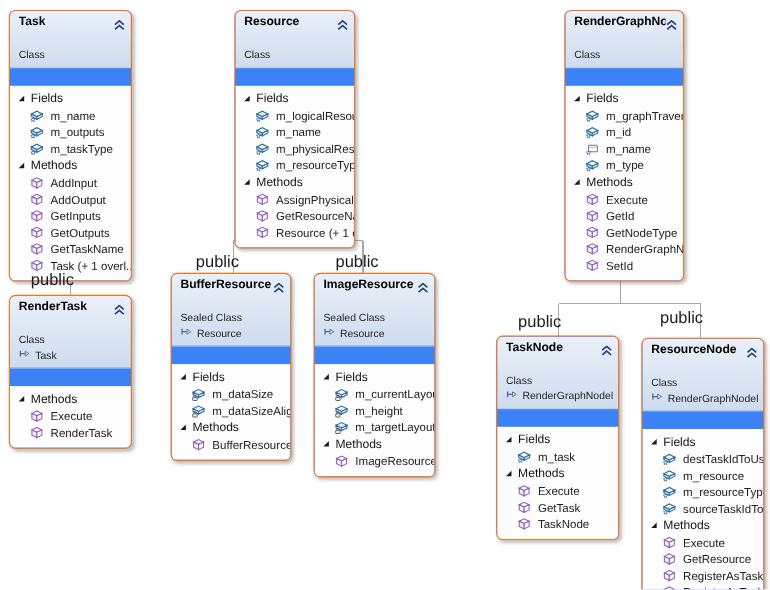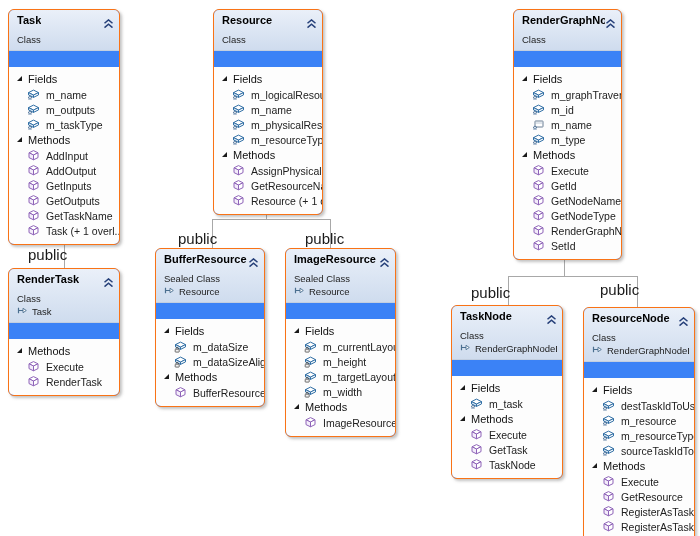--- a/index.html
+++ b/index.html
@@ -16,21 +16,21 @@
   .cb-header{
     background:linear-gradient(180deg,#eaf0f9 0%,#dbe5f3 55%,#cfdcee 100%);
     border-bottom:1px solid #c3cfe0;padding:4px 5px 4px 8px;
   }
   .cb-titlerow{display:flex;justify-content:space-between;align-items:flex-start;}
   .cb-title{
     font-size:11px;font-weight:bold;color:#000;line-height:13px;white-space:nowrap;
     overflow:hidden;max-width:86px;
   }
   .chevron{flex:0 0 auto;margin-top:1px;cursor:pointer;}
-  .cb-kind{font-size:9.5px;color:#1c1c1c;line-height:12px;margin-top:1px;}
+  .cb-kind{font-size:9.5px;color:#1c1c1c;line-height:12px;margin-top:12px;}
   .cb-base{font-size:9.5px;color:#1c1c1c;line-height:12px;margin-top:1px;display:flex;align-items:center;gap:4px;white-space:nowrap;overflow:hidden;}
   .cb-body{padding:4px 0 6px 0;background:#fdfdfd;margin-top:16px;}
   .section-label{
     height:16px;display:flex;align-items:center;gap:6px;padding-left:8px;
     font-size:11px;color:#111;cursor:pointer;
   }
   .expander{
     width:0;height:0;border-left:5px solid transparent;border-bottom:5px solid #1a1a1a;
     margin-top:-2px;
   }
@@ -360,30 +360,20 @@
           <span>GetId</span>
         </div>
         <div class="member">
           <span class="micon">
             <svg width="13" height="13" viewBox="0 0 13 13">
               <path d="M2,3.8 L6.5,1.6 L11,3.8 L6.5,6 Z" fill="#ffffff" stroke="#8e63b8"></path>
               <path d="M2,3.8 L2,8.6 L6.5,10.8 L6.5,6 Z" fill="#f3ecfa" stroke="#8e63b8"></path>
               <path d="M11,3.8 L11,8.6 L6.5,10.8 L6.5,6 Z" fill="#ffffff" stroke="#8e63b8"></path>
             </svg>
           </span>
-          <span>GetNodeName</span>
-        </div>
-        <div class="member">
-          <span class="micon">
-            <svg width="13" height="13" viewBox="0 0 13 13">
-              <path d="M2,3.8 L6.5,1.6 L11,3.8 L6.5,6 Z" fill="#ffffff" stroke="#8e63b8"></path>
-              <path d="M2,3.8 L2,8.6 L6.5,10.8 L6.5,6 Z" fill="#f3ecfa" stroke="#8e63b8"></path>
-              <path d="M11,3.8 L11,8.6 L6.5,10.8 L6.5,6 Z" fill="#ffffff" stroke="#8e63b8"></path>
-            </svg>
-          </span>
           <span>GetNodeType</span>
         </div>
         <div class="member">
           <span class="micon">
             <svg width="13" height="13" viewBox="0 0 13 13">
               <path d="M2,3.8 L6.5,1.6 L11,3.8 L6.5,6 Z" fill="#ffffff" stroke="#8e63b8"></path>
               <path d="M2,3.8 L2,8.6 L6.5,10.8 L6.5,6 Z" fill="#f3ecfa" stroke="#8e63b8"></path>
               <path d="M11,3.8 L11,8.6 L6.5,10.8 L6.5,6 Z" fill="#ffffff" stroke="#8e63b8"></path>
             </svg>
           </span>
@@ -563,32 +553,20 @@
           <span class="micon">
             <svg width="13" height="13" viewBox="0 0 13 13">
               <path d="M1.5,4.6 L6.5,2.1 L11.5,4.6 L6.5,7.1 Z" fill="#ffffff" stroke="#2e6da4"></path>
               <path d="M1.5,4.6 L1.5,6.9 L6.5,9.4 L6.5,7.1 Z" fill="#dce9f5" stroke="#2e6da4"></path>
               <path d="M11.5,4.6 L11.5,6.9 L6.5,9.4 L6.5,7.1 Z" fill="#ffffff" stroke="#2e6da4"></path>
               <path d="M2.1,9.2 V8.5 a1.1,1.1 0 0 1 2.2,0 V9.2" fill="none" stroke="#4a4a4a" stroke-width="0.8"></path>
               <rect x="1.2" y="9.2" width="4" height="2.9" rx="0.5" fill="#f2f2f2" stroke="#4a4a4a" stroke-width="0.8"></rect>
             </svg>
           </span>
           <span>m_targetLayout</span>
-        </div>
-        <div class="member">
-          <span class="micon">
-            <svg width="13" height="13" viewBox="0 0 13 13">
-              <path d="M1.5,4.6 L6.5,2.1 L11.5,4.6 L6.5,7.1 Z" fill="#ffffff" stroke="#2e6da4"></path>
-              <path d="M1.5,4.6 L1.5,6.9 L6.5,9.4 L6.5,7.1 Z" fill="#dce9f5" stroke="#2e6da4"></path>
-              <path d="M11.5,4.6 L11.5,6.9 L6.5,9.4 L6.5,7.1 Z" fill="#ffffff" stroke="#2e6da4"></path>
-              <path d="M2.1,9.2 V8.5 a1.1,1.1 0 0 1 2.2,0 V9.2" fill="none" stroke="#4a4a4a" stroke-width="0.8"></path>
-              <rect x="1.2" y="9.2" width="4" height="2.9" rx="0.5" fill="#f2f2f2" stroke="#4a4a4a" stroke-width="0.8"></rect>
-            </svg>
-          </span>
-          <span>m_width</span>
         </div>
         <div class="section-label">
           <span class="expander"></span>
           <span>Methods</span>
         </div>
         <div class="member">
           <span class="micon">
             <svg width="13" height="13" viewBox="0 0 13 13">
               <path d="M2,3.8 L6.5,1.6 L11,3.8 L6.5,6 Z" fill="#ffffff" stroke="#8e63b8"></path>
               <path d="M2,3.8 L2,8.6 L6.5,10.8 L6.5,6 Z" fill="#f3ecfa" stroke="#8e63b8"></path>

